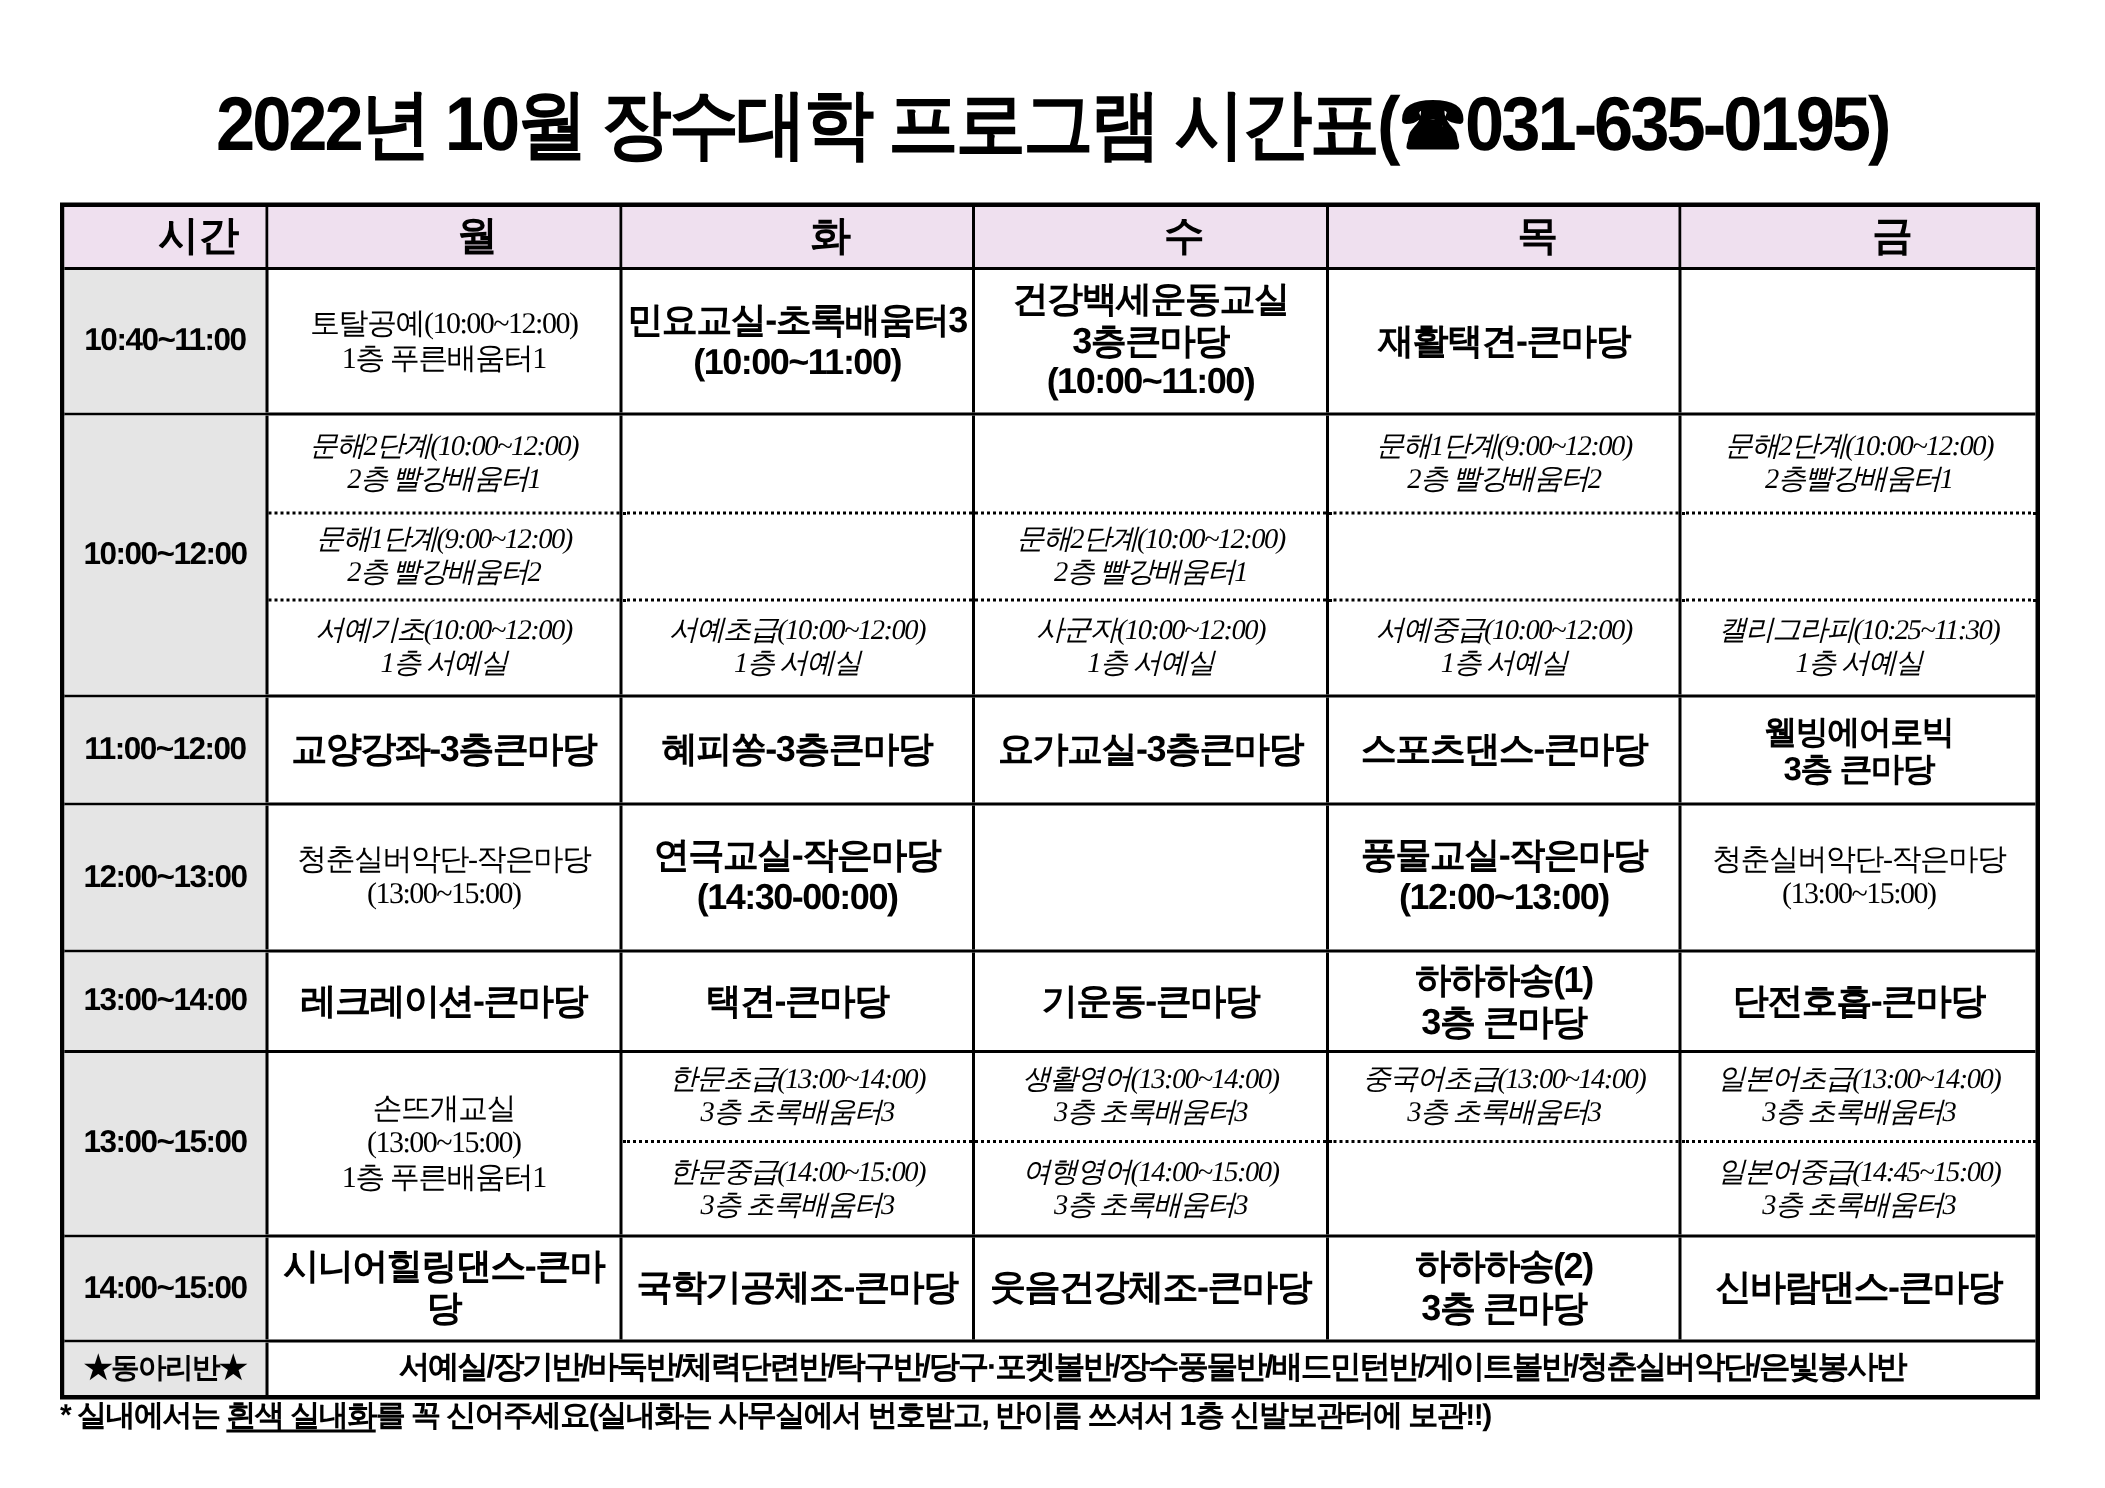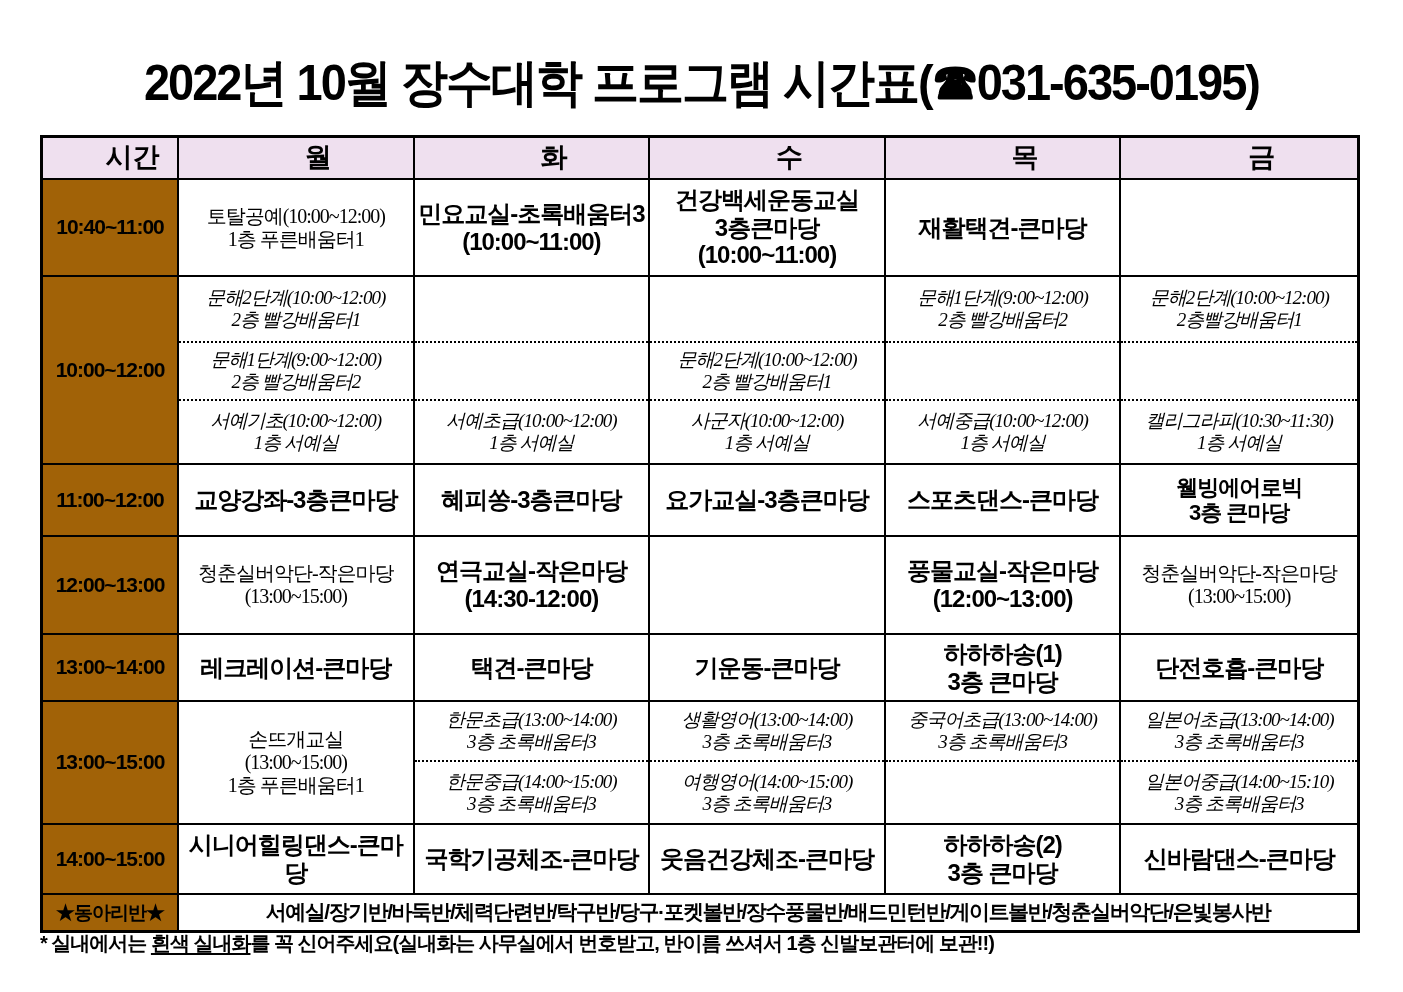--- a/index.html
+++ b/index.html
@@ -16,21 +16,21 @@
 
   .band { display:grid; grid-template-columns:136px repeat(5, 1fr);
           border-bottom:2px solid #000; }
   .band:last-child { border-bottom:none; }
 
   .cell { border-right:2px solid #000; display:flex; align-items:center;
           justify-content:center; text-align:center; white-space:pre-line;
           line-height:1.15; padding:2px 3px; overflow:hidden; }
   .cell:last-child, .col:last-child { border-right:none; }
 
-  .time { background:#a16207; font-weight:bold; font-size:21px; letter-spacing:-1px;
+  .time { background:#e5e5e5; font-weight:bold; font-size:21px; letter-spacing:-1px;
           font-family:"Liberation Sans", sans-serif; }
   .hdr  { background:#efe0ef; font-weight:bold; font-size:27px;padding-left:48px; }
 
   .c-bold  { font-weight:bold; font-size:24px; letter-spacing:-1px;
              font-family:"Liberation Sans", sans-serif; }
   .c-bold-sm { font-weight:bold; font-size:22px; letter-spacing:-1px;border-radius:25px; }
   .c-serif { font-family:"Liberation Serif", serif; font-size:20px; letter-spacing:-1px; }
 
   .col { border-right:2px solid #000; display:grid; }
   .sub { border-bottom:2px dotted #000; display:flex; align-items:center;
@@ -103,41 +103,41 @@
         <div class="sub">문해1단계(9:00~12:00)
 2층 빨강배움터2</div>
         <div class="sub"></div>
         <div class="sub">서예중급(10:00~12:00)
 1층 서예실</div>
       </div>
       <div class="col" style="grid-template-rows:66px 58px 62px">
         <div class="sub">문해2단계(10:00~12:00)
 2층빨강배움터1</div>
         <div class="sub"></div>
-        <div class="sub">캘리그라피(10:30~11:30)
+        <div class="sub">캘리그라피(10:25~11:30)
 1층 서예실</div>
       </div>
     </div>
 
     <div class="band" style="grid-template-rows:70px">
       <div class="cell time">11:00~12:00</div>
       <div class="cell c-bold">교양강좌-3층큰마당</div>
       <div class="cell c-bold">혜피쏭-3층큰마당</div>
       <div class="cell c-bold">요가교실-3층큰마당</div>
       <div class="cell c-bold">스포츠댄스-큰마당</div>
       <div class="cell c-bold-sm">웰빙에어로빅
 3층 큰마당</div>
     </div>
 
     <div class="band" style="grid-template-rows:96px">
       <div class="cell time">12:00~13:00</div>
       <div class="cell c-serif">청춘실버악단-작은마당
 (13:00~15:00)</div>
       <div class="cell c-bold">연극교실-작은마당
-(14:30-12:00)</div>
+(14:30-00:00)</div>
       <div class="cell"></div>
       <div class="cell c-bold">풍물교실-작은마당
 (12:00~13:00)</div>
       <div class="cell c-serif">청춘실버악단-작은마당
 (13:00~15:00)</div>
     </div>
 
     <div class="band" style="grid-template-rows:65px">
       <div class="cell time">13:00~14:00</div>
       <div class="cell c-bold">레크레이션-큰마당</div>
@@ -166,21 +166,21 @@
 3층 초록배움터3</div>
       </div>
       <div class="col" style="grid-template-rows:60px 61px">
         <div class="sub">중국어초급(13:00~14:00)
 3층 초록배움터3</div>
         <div class="sub"></div>
       </div>
       <div class="col" style="grid-template-rows:60px 61px">
         <div class="sub">일본어초급(13:00~14:00)
 3층 초록배움터3</div>
-        <div class="sub">일본어중급(14:00~15:10)
+        <div class="sub">일본어중급(14:45~15:00)
 3층 초록배움터3</div>
       </div>
     </div>
 
     <div class="band" style="grid-template-rows:68px">
       <div class="cell time">14:00~15:00</div>
       <div class="cell c-bold">시니어힐링댄스-큰마당</div>
       <div class="cell c-bold">국학기공체조-큰마당</div>
       <div class="cell c-bold">웃음건강체조-큰마당</div>
       <div class="cell c-bold">하하하송(2)

